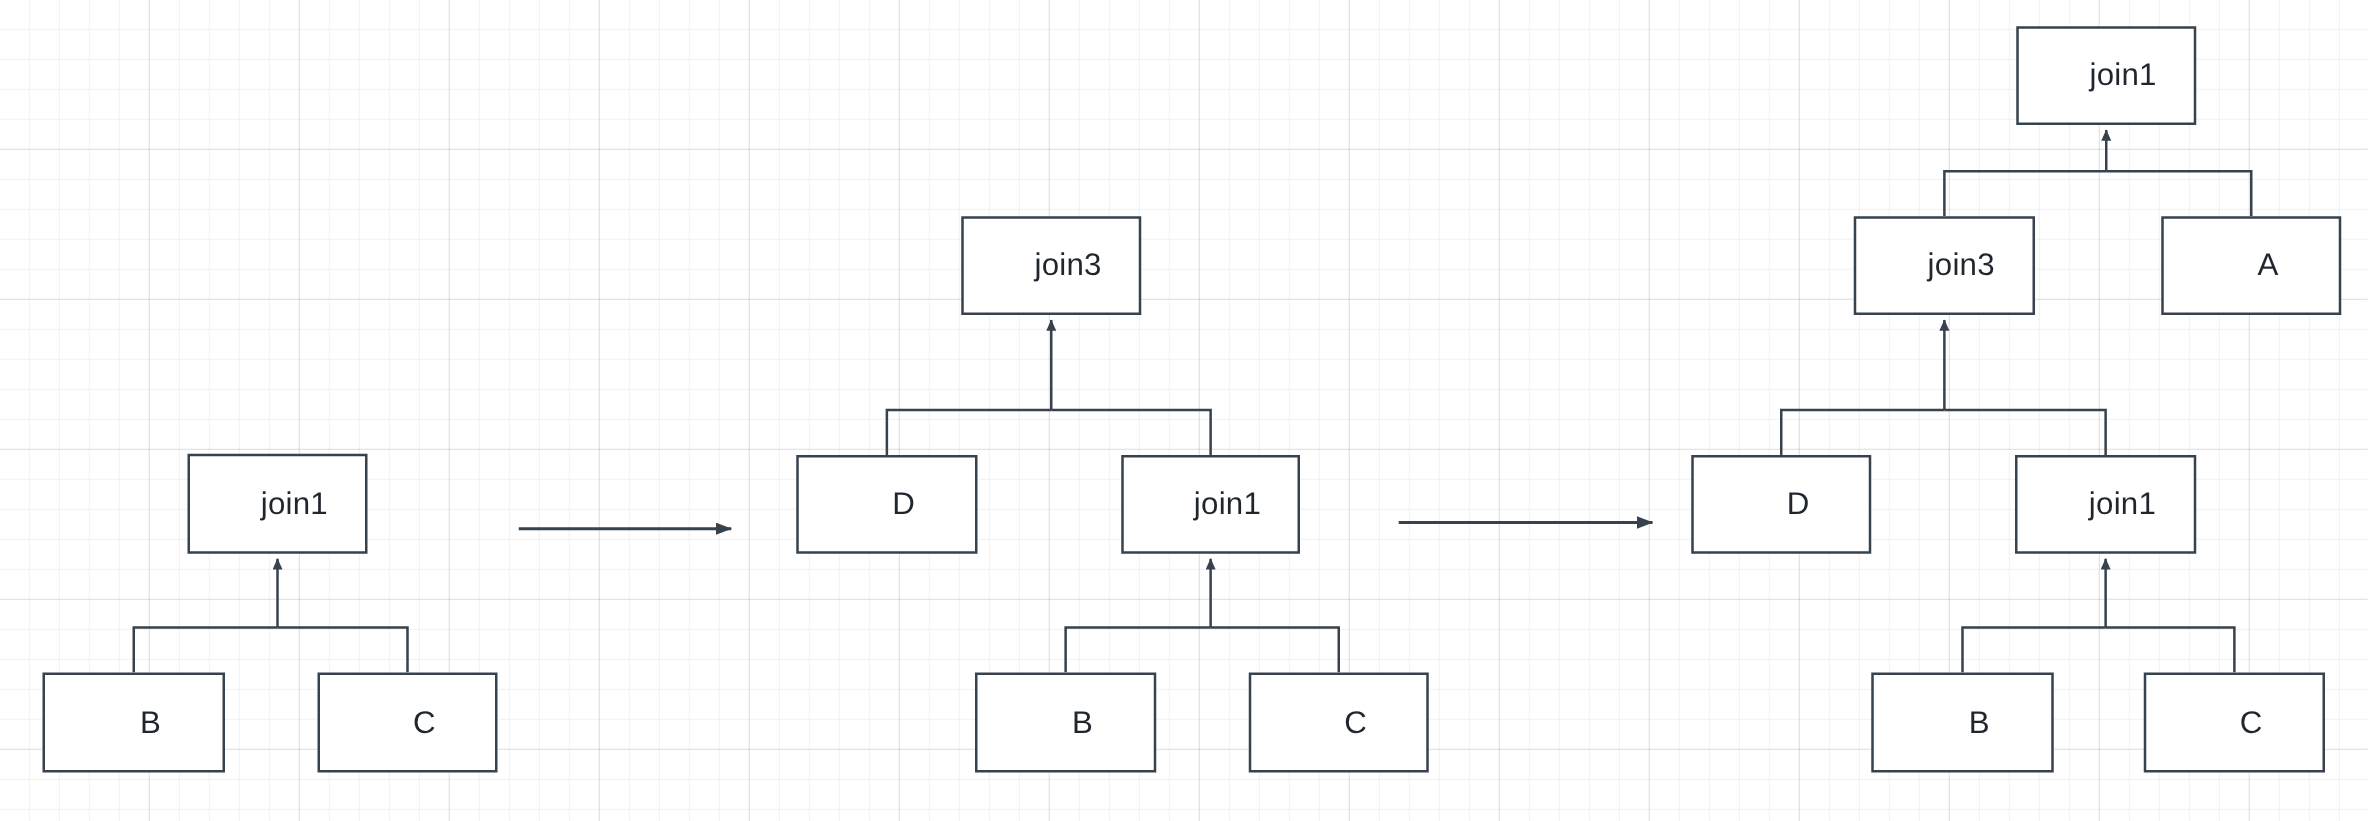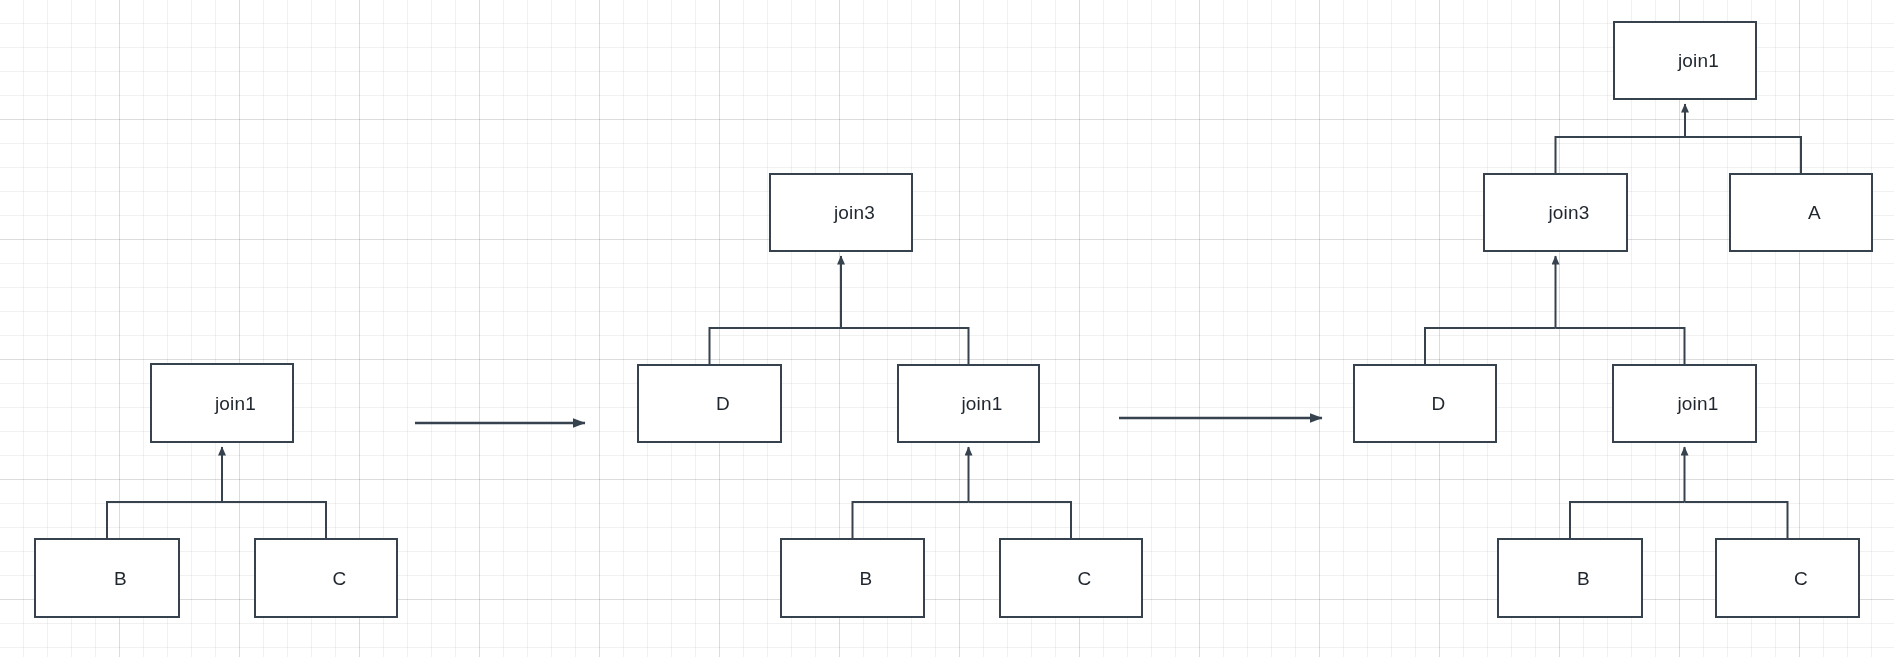--- a/index.html
+++ b/index.html
@@ -36,21 +36,21 @@
   }
   .node {
     position: absolute;
     box-sizing: border-box;
     background: #ffffff;
     border: 2px solid #36424d;
     display: flex;
     align-items: center;
     justify-content: center;
     color: #1f262e;
-    font-size: 19px;
+    font-size: 25px;
     line-height: 1;
     letter-spacing: 0.2px;
     padding-left: 27px;
   }
 </style>
 </head>
 <body>
 
 <div id="canvas">
   <svg id="edges" viewBox="0 0 1894 657" xmlns="http://www.w3.org/2000/svg">

